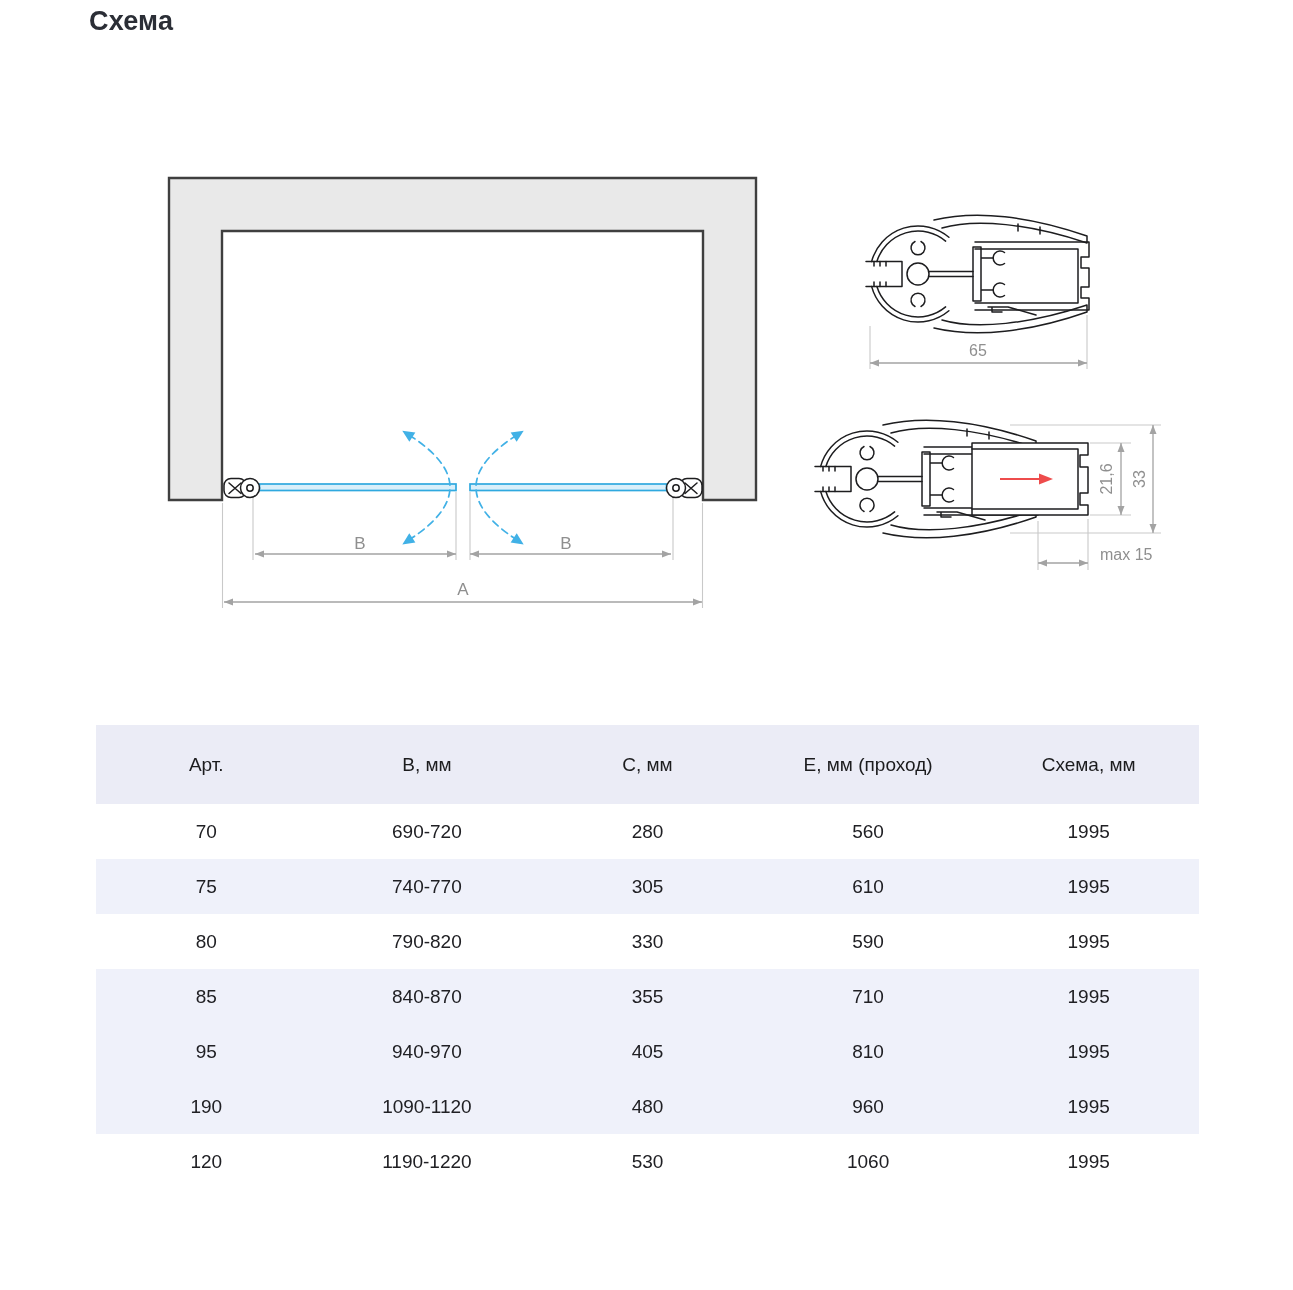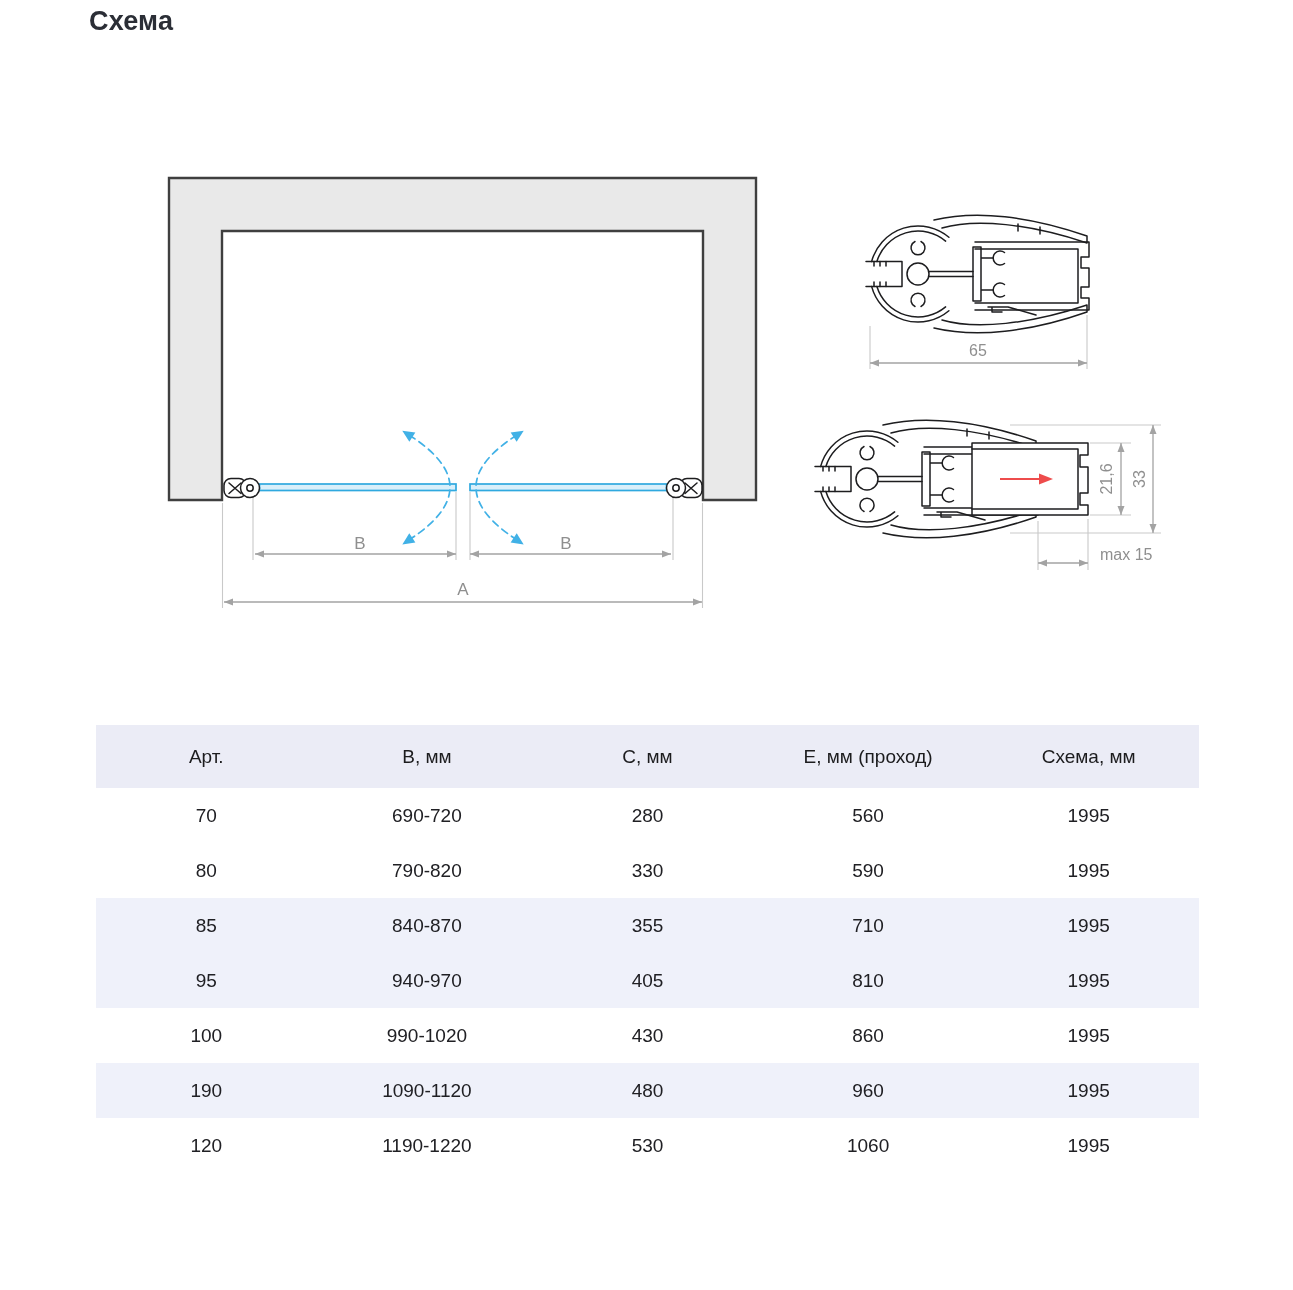--- a/index.html
+++ b/index.html
@@ -25,21 +25,21 @@
   .ext{stroke:var(--ext-gray);stroke-width:1.1;fill:none;}
   .dim-head{fill:var(--dim-gray);stroke:none;}
   .dim-label{fill:var(--label-gray);font-size:17px;}
   .dim-label-sm{fill:var(--label-gray);font-size:16px;}
   .red-arrow{stroke:var(--arrow-red);stroke-width:2.2;fill:none;}
   .red-head{fill:var(--arrow-red);stroke:none;}
   
   .spec-table{position:absolute;left:96px;top:725px;width:1103px;border-collapse:collapse;
        table-layout:fixed;}
   .spec-table th{height:55px;background:var(--header-bg);font-weight:500;font-size:19px;
-       color:#1c1c1e;text-align:center;padding:4px;}
+       color:#1c1c1e;text-align:center;padding:12px;}
   .spec-table td{height:55px;font-size:19px;color:var(--text-dark);text-align:center;padding:0;
        font-weight:400;margin-top:12px;}
   .spec-table tr.alt td{background:var(--row-alt-bg);}
 </style>
 </head>
 <body>
 
 <h1 class="page-title">Схема</h1>
 
 <svg id="diagram" width="1293" height="670" viewBox="0 0 1293 670" xmlns="http://www.w3.org/2000/svg">
@@ -184,20 +184,27 @@
       </tr>
     </thead>
   <tbody>
       <tr>
         <td>70</td>
         <td>690-720</td>
         <td>280</td>
         <td>560</td>
         <td>1995</td>
       </tr>
+      <tr class="alt">
+        <td>75</td>
+        <td>740-770</td>
+        <td>305</td>
+        <td>610</td>
+        <td>1995</td>
+      </tr>
       <tr>
         <td>80</td>
         <td>790-820</td>
         <td>330</td>
         <td>590</td>
         <td>1995</td>
       </tr>
       <tr class="alt">
         <td>85</td>
         <td>840-870</td>
@@ -205,27 +212,20 @@
         <td>710</td>
         <td>1995</td>
       </tr>
       <tr class="alt">
         <td>95</td>
         <td>940-970</td>
         <td>405</td>
         <td>810</td>
         <td>1995</td>
       </tr>
-      <tr>
-        <td>100</td>
-        <td>990-1020</td>
-        <td>430</td>
-        <td>860</td>
-        <td>1995</td>
-      </tr>
       <tr class="alt">
         <td>190</td>
         <td>1090-1120</td>
         <td>480</td>
         <td>960</td>
         <td>1995</td>
       </tr>
       <tr>
         <td>120</td>
         <td>1190-1220</td>

